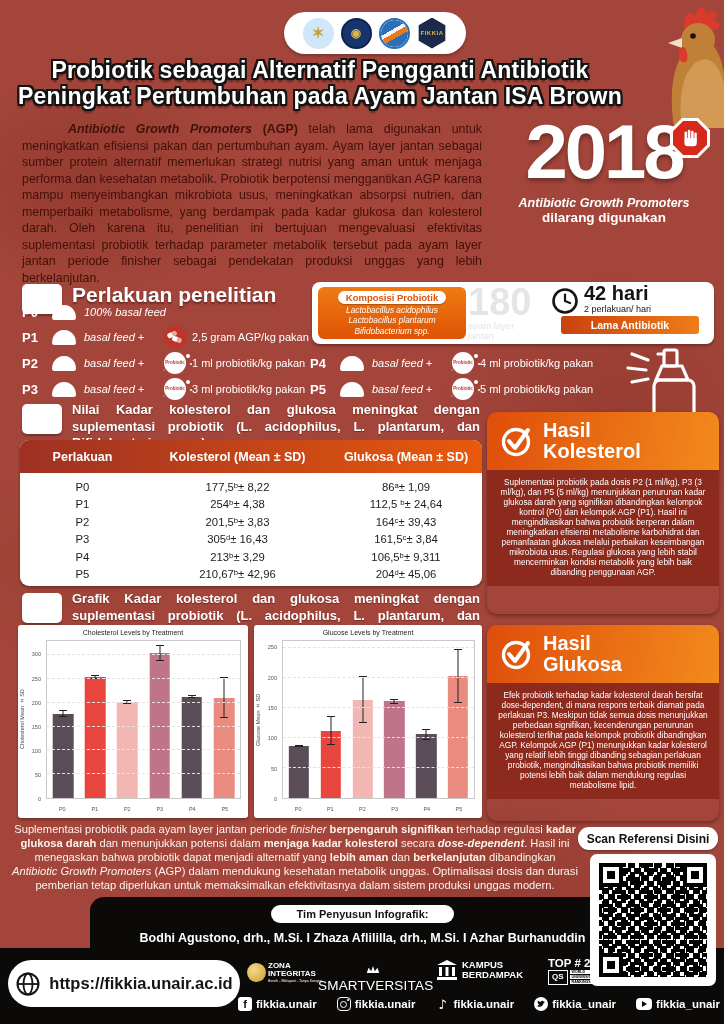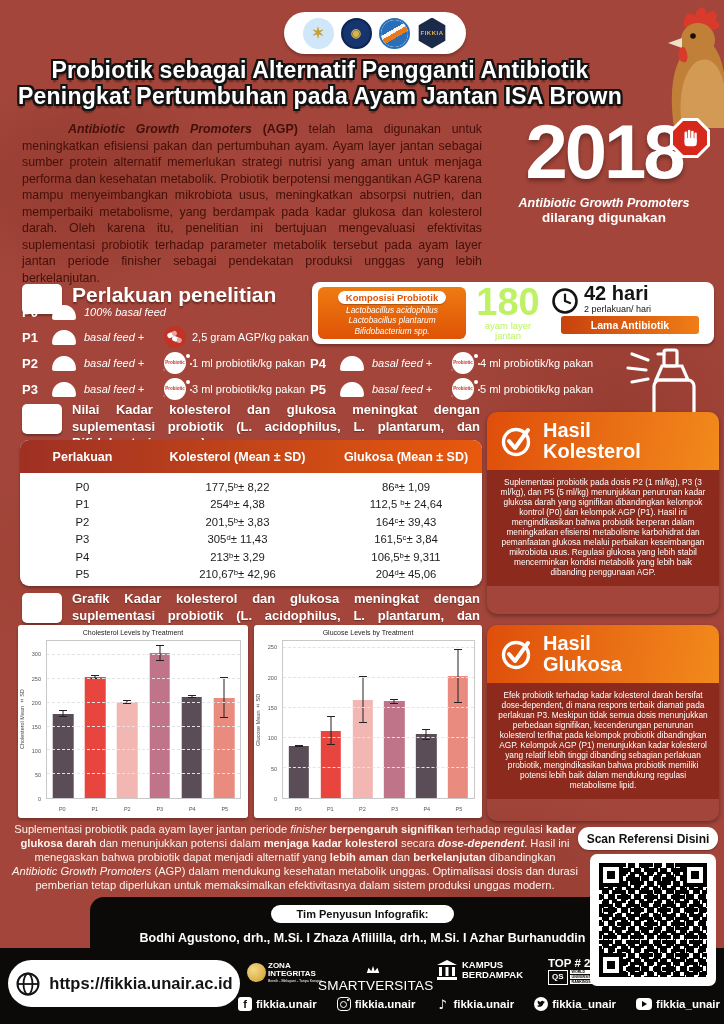--- a/index.html
+++ b/index.html
@@ -53,21 +53,21 @@
   .add-icon.probiotic{background:#fff;}
   .add-icon.probiotic:before{content:"Probiotic";position:absolute;left:0;right:0;top:8px;text-align:center;font-size:4.5px;color:#c23327;font-weight:700;}
   .add-icon.probiotic:after{content:"";position:absolute;right:-4px;top:2px;width:4px;height:4px;border-radius:50%;background:#fff;box-shadow:3px 8px 0 -1px #fff,-24px 14px 0 -1.5px #fff;}
   .trow .adds{font-size:11px;}
 
   
   .study-panel{left:312px;top:282px;width:402px;height:62px;background:#fff;border-radius:8px;box-shadow:0 2px 3px rgba(0,0,0,.3);}
   .komposisi{left:318px;top:287px;width:148px;height:52px;border-radius:6px;background:linear-gradient(180deg,#ef7b12,#df5306);text-align:center;}
   .komposisi .kp-title{display:inline-block;background:#fff;color:#e05306;font-weight:800;font-size:9.5px;border-radius:8px;padding:1px 8px;margin-top:3px;box-shadow:0 1px 1px rgba(0,0,0,.25);}
   .komposisi .sp{color:#fff;font-style:italic;font-size:8.3px;line-height:1.25;}
-  .count{left:468px;top:283px;width:80px;text-align:center;color:#bef264;}
+  .count{left:468px;top:283px;width:80px;text-align:left;color:#e5e5e5;}
   .count .n{font-size:38px;font-weight:800;line-height:1;}
   .count .l{font-size:9.5px;line-height:1.1;}
   .clock{left:551px;top:287px;}
   .dur{left:584px;top:283px;color:#141414;}
   .dur .d{font-size:20px;font-weight:800;line-height:1;}
   .dur .f{font-size:9px;margin-top:1px;}
   .lama-btn{left:561px;top:316px;width:138px;height:18px;border-radius:3px;background:linear-gradient(90deg,#c8420e,#ef7d17);color:#fff;font-weight:800;font-size:10.5px;display:flex;align-items:center;justify-content:center;}
   .spray{left:598px;top:346px;}
 
   
@@ -310,21 +310,21 @@
           <div class="c2">254ᵇ± 4,38</div>
           <div class="c3">112,5 ᵇ± 24,64</div>
         </div>
       <div class="trw">
           <div class="c1">P2</div>
           <div class="c2">201,5ᵇ± 3,83</div>
           <div class="c3">164ᶜ± 39,43</div>
         </div>
       <div class="trw">
           <div class="c1">P3</div>
-          <div class="c2">305ᵈ± 11,43</div>
+          <div class="c2">305ᵈ± 16,43</div>
           <div class="c3">161,5ᶜ± 3,84</div>
         </div>
       <div class="trw">
           <div class="c1">P4</div>
           <div class="c2">213ᵇ± 3,29</div>
           <div class="c3">106,5ᵇ± 9,311</div>
         </div>
       <div class="trw">
           <div class="c1">P5</div>
           <div class="c2">210,67ᵇ± 42,96</div>

